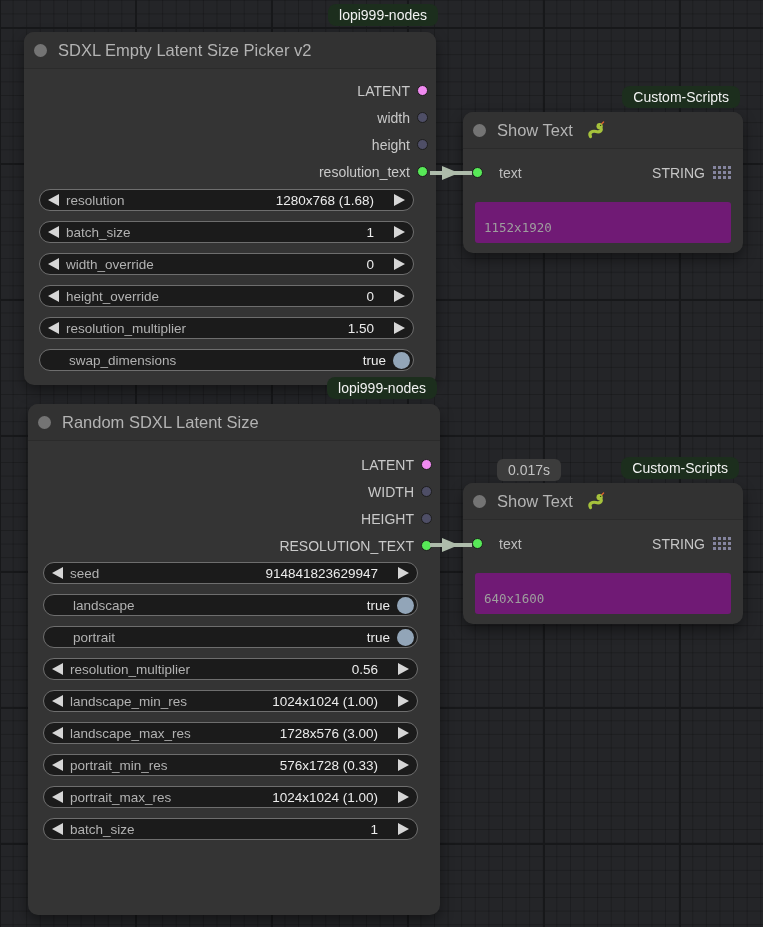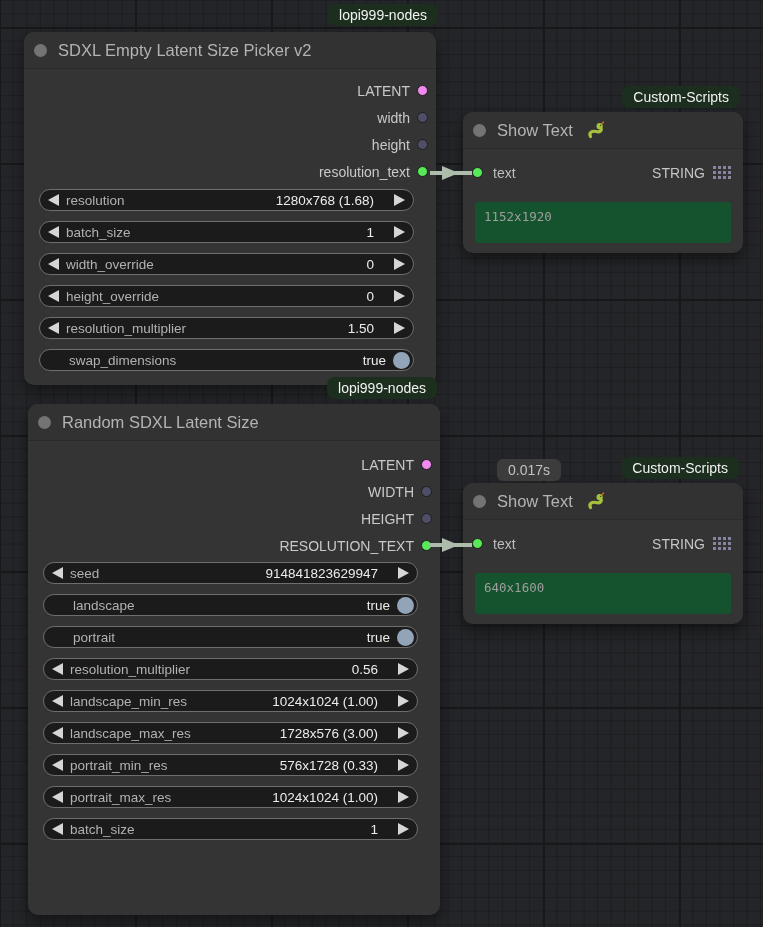--- a/index.html
+++ b/index.html
@@ -91,29 +91,29 @@
   }
 
   
   .node.show { width: 280px; height: 141px; }
   .io-row {
     margin-top: 11px; height: 25px;
     display: flex; align-items: center;
     padding: 0 12px 0 9px;
     font-size: 14px; color: #bdbdbd;
   }
-  .io-row .in-label { margin-left: 10px; }
+  .io-row .in-label { margin-left: 16px; }
   .io-row .spacer { flex: 1; }
   .io-row .out-type { color: #c6c6c6; margin-right: 8px; }
   .textbox {
     margin: 17px 12px 0 12px;
     height: 41px;
-    background: #14532d;
+    background: #701a75;
     border-radius: 3px;
-    padding: 7px 9px;
+    padding: 18px 9px;
     font-family: "DejaVu Sans Mono", monospace;
     font-size: 12.5px;
     color: #9e9e9e;
     overflow: hidden;
   }
 
   
   .badge {
     position: absolute; z-index: 3;
     height: 22px; display: flex; align-items: center;

